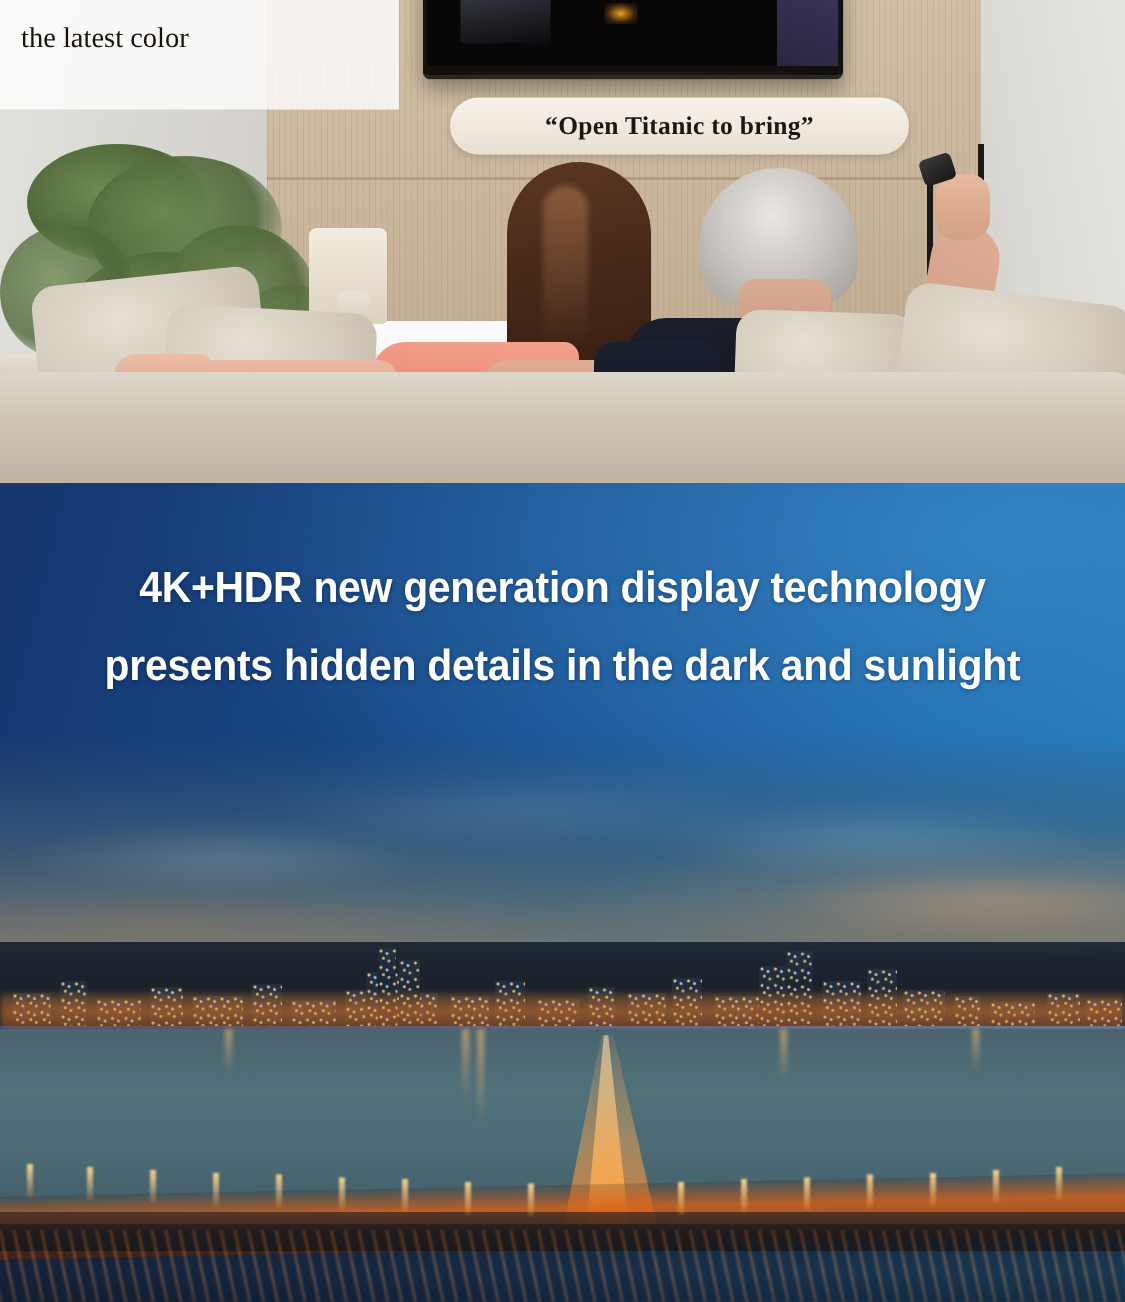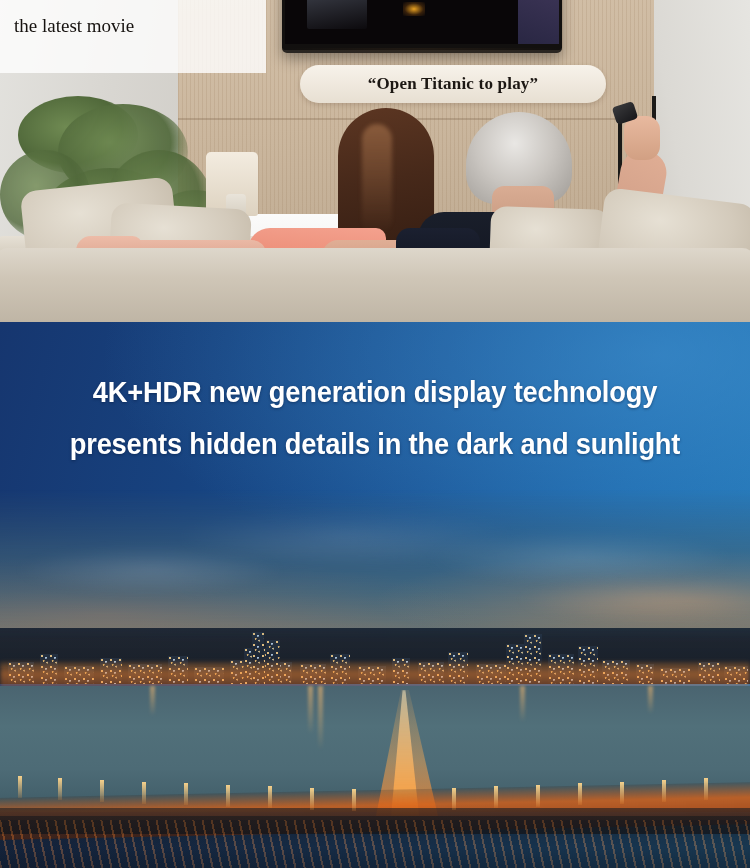--- a/index.html
+++ b/index.html
@@ -449,21 +449,21 @@
 
         <div class="tv-fig b"></div>
         <div class="tv-fig c"></div>
         <div class="tv-highlight"></div>
         <div class="tv-ember"></div>
       </div>
     </div>
     <div id="tv-stand-shadow"></div>
 
     <div id="speech-bubble">
-      <span id="speech-bubble-text">“Open Titanic to play”</span>
+      <span id="speech-bubble-text">“Open Titanic to bring”</span>
     </div>
 
     <div class="plant-pot"></div>
     <div class="leafcluster lc1"></div>
     <div class="leafcluster lc2"></div>
     <div class="leafcluster lc3"></div>
     <div class="leafcluster lc4"></div>
     <div class="leafcluster lc5"></div>
     <div class="leafcluster lc6"></div>
     <div class="leafcluster lc7"></div>
@@ -497,21 +497,21 @@
     <div class="m-arm-l"></div>
     <div class="m-sleeve-l"></div>
     <div class="m-sleeve-r"></div>
 
     <div class="cushion mid"></div>
     <div class="cushion right"></div>
     <div class="couch-seat"></div>
 
     <div id="caption-card">
       <p>button to recommend</p>
-      <p>the latest movie</p>
+      <p>the latest color</p>
     </div>
   </div>
 
   <div id="hdr-section">
     <div id="hdr-bg"></div>
 
     <div id="city">
       <div class="sky"></div>
       <div class="cloud cl1"></div>
       <div class="cloud cl2"></div>

